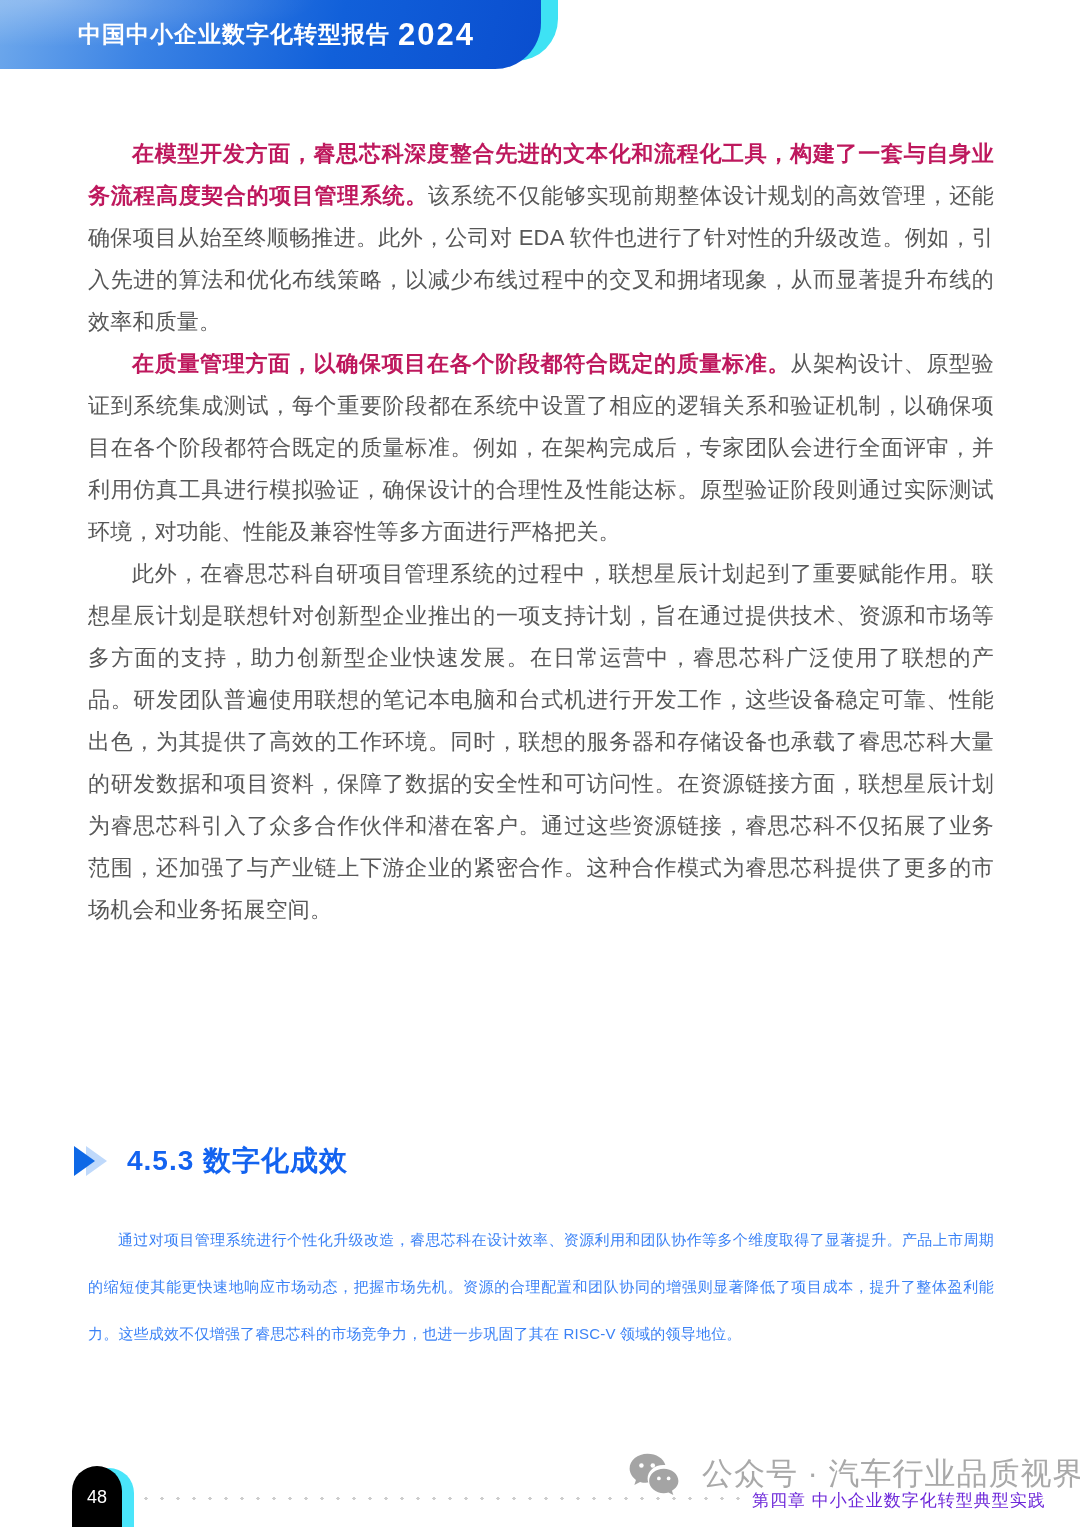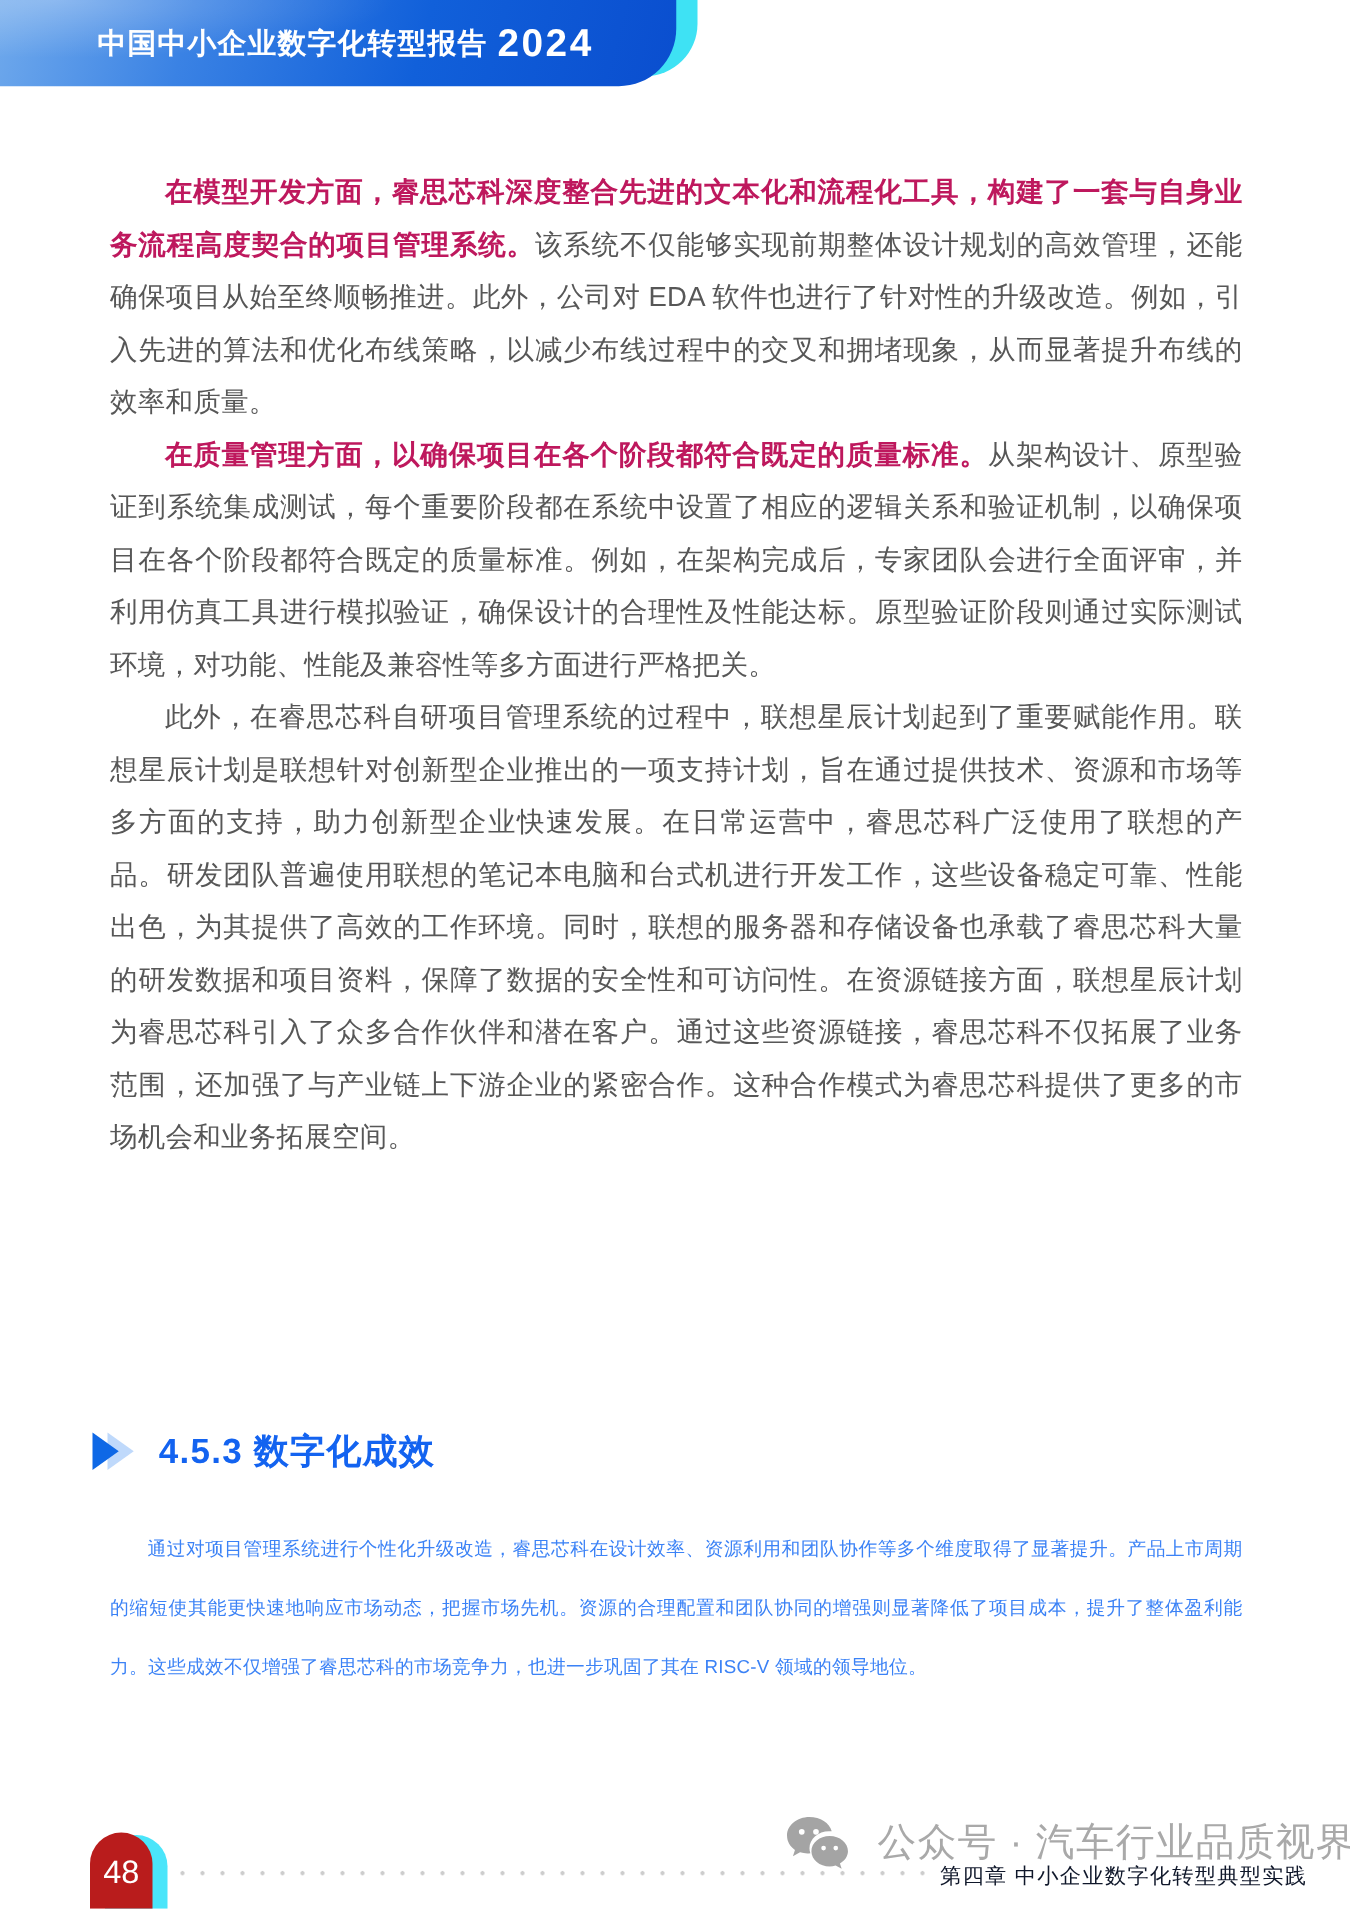--- a/index.html
+++ b/index.html
@@ -34,29 +34,29 @@
   .section-title { margin-left:20px; font-size:28px; font-weight:700; color:#1363f0; letter-spacing:1px; }
 
   .closing { position:absolute; left:88px; top:1216px; width:906px; }
   .closing p { font-size:15px; line-height:47px; color:#3b82f6; text-align:justify;
     text-indent:2em; letter-spacing:0.2px; }
 
   
   .badge-cyan { position:absolute; left:84px; top:1468px; width:50px; height:60px;
     background:#4ae5fa; border-radius:25px 25px 0 0; }
   .badge-blue { position:absolute; left:72px; top:1466px; width:50px; height:62px;
-    background:#b91c1c; border-radius:25px 25px 0 0; display:flex; align-items:center;
-    justify-content:center; color:#ffffff; font-size:26px; }
+    background:#000000; border-radius:25px 25px 0 0; display:flex; align-items:center;
+    justify-content:center; color:#ffffff; font-size:18px; }
   .dotline { position:absolute; left:138px; top:1496px; width:606px; height:5px;
     background-image:radial-gradient(circle,#cdcdcd 1.7px,transparent 1.8px);
     background-size:16px 5px; background-repeat:repeat-x; }
   .watermark { position:absolute; left:628px; top:1452px; display:flex; align-items:center;
     gap:22px; color:#a2a2a2; opacity:.92; }
   .watermark-text { font-size:31px; letter-spacing:1px; white-space:nowrap; }
-  .chapter { position:absolute; left:752px; top:1489px; font-size:17px; color:#0f172a;
+  .chapter { position:absolute; left:752px; top:1489px; font-size:17px; color:#6d28d9;
     letter-spacing:1px; white-space:nowrap; }
 </style>
 </head>
 <body>
 
 <div class="page">
 
   <div class="banner-cyan"></div>
   <div class="banner-blue">
     <span class="banner-title">中国中小企业数字化转型报告</span>

